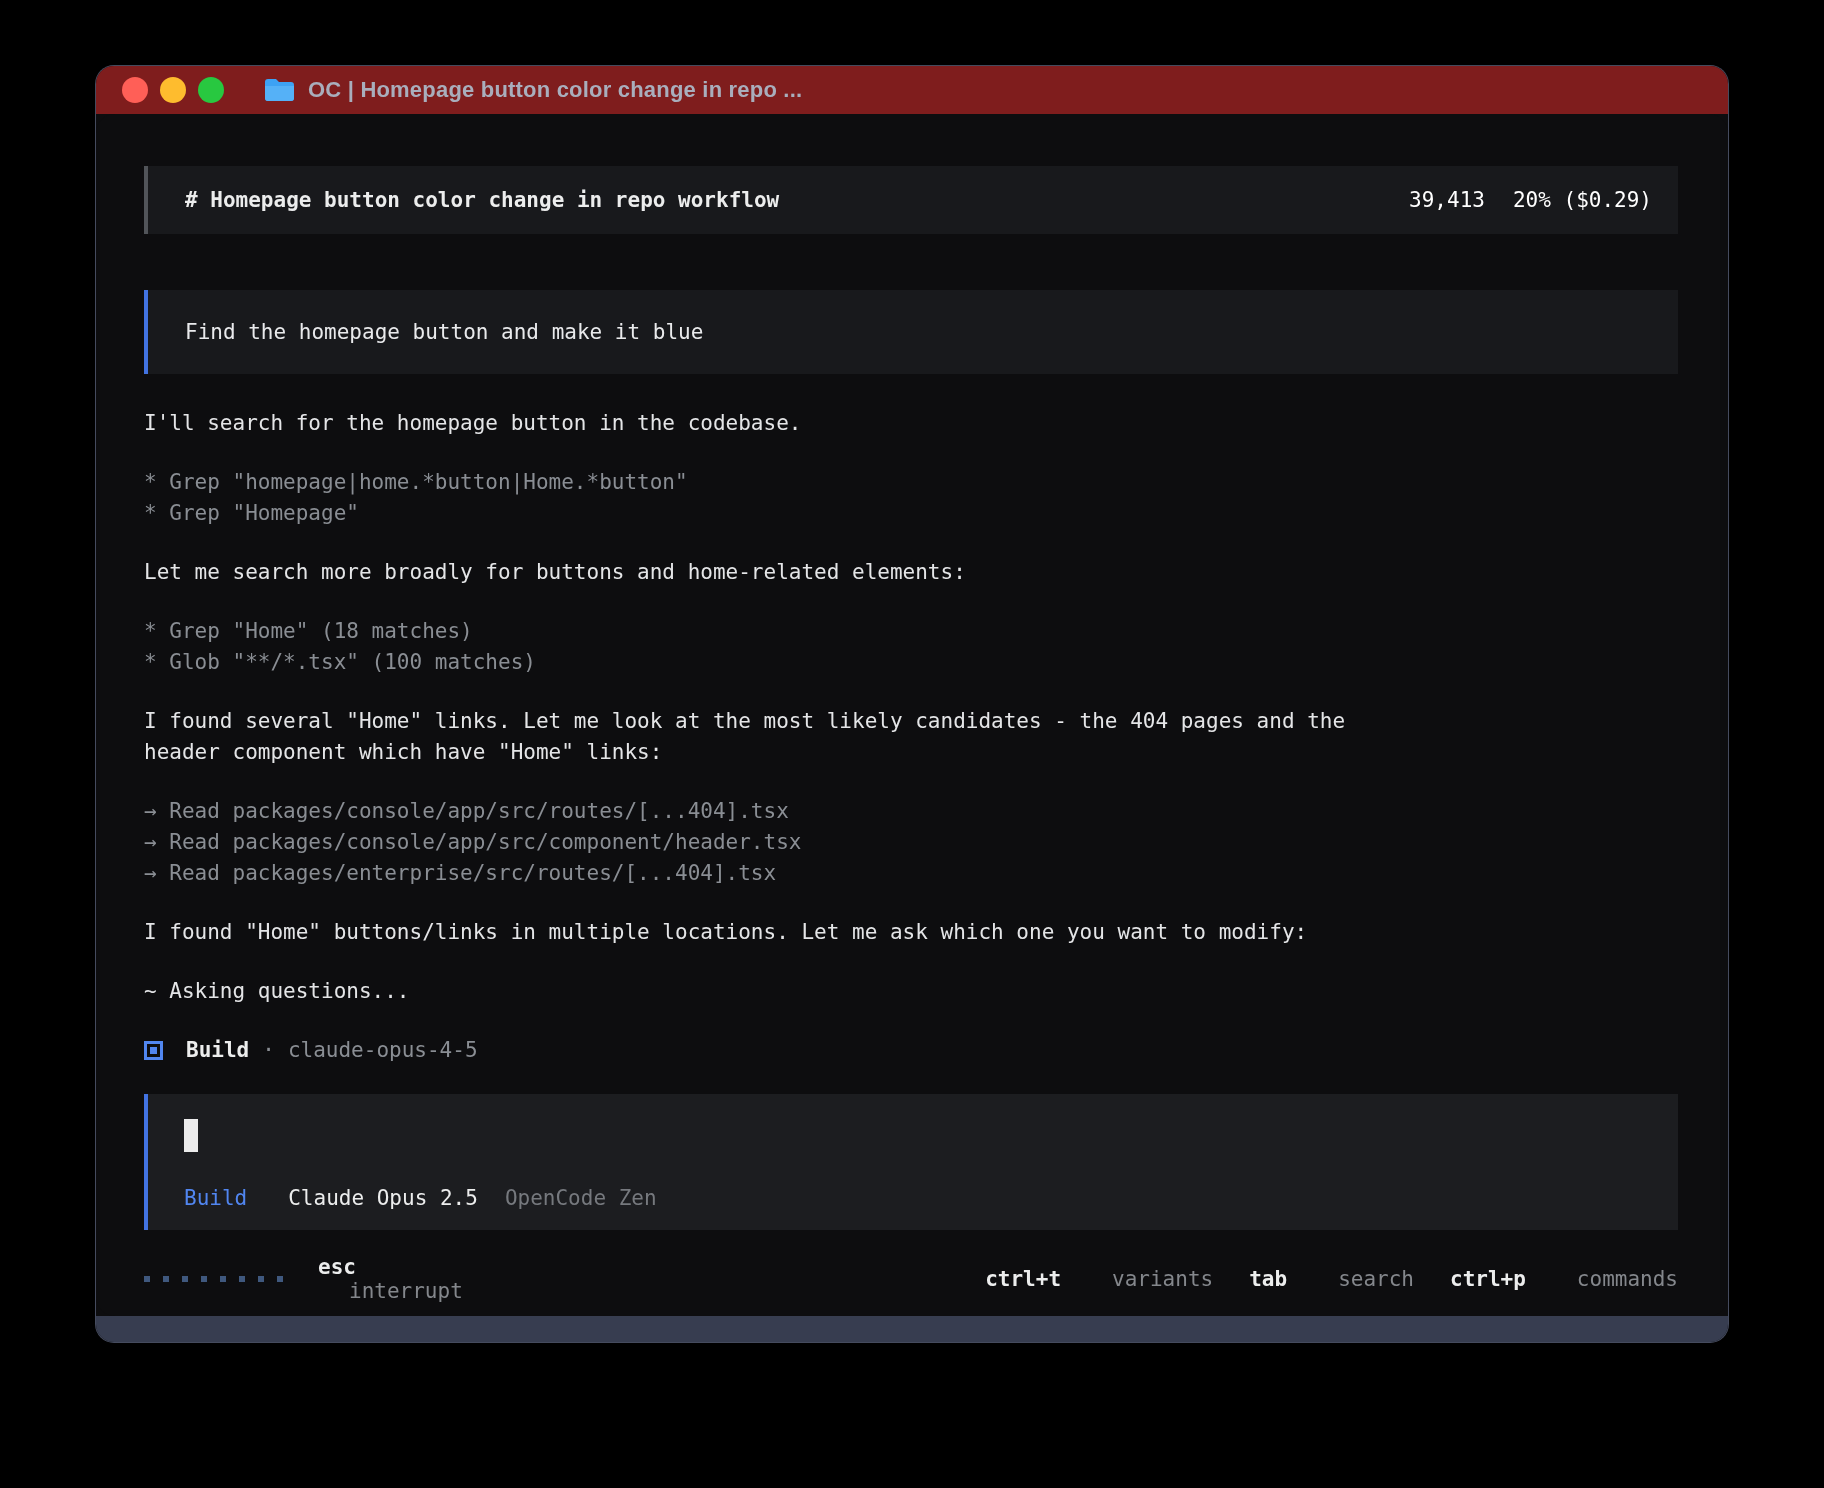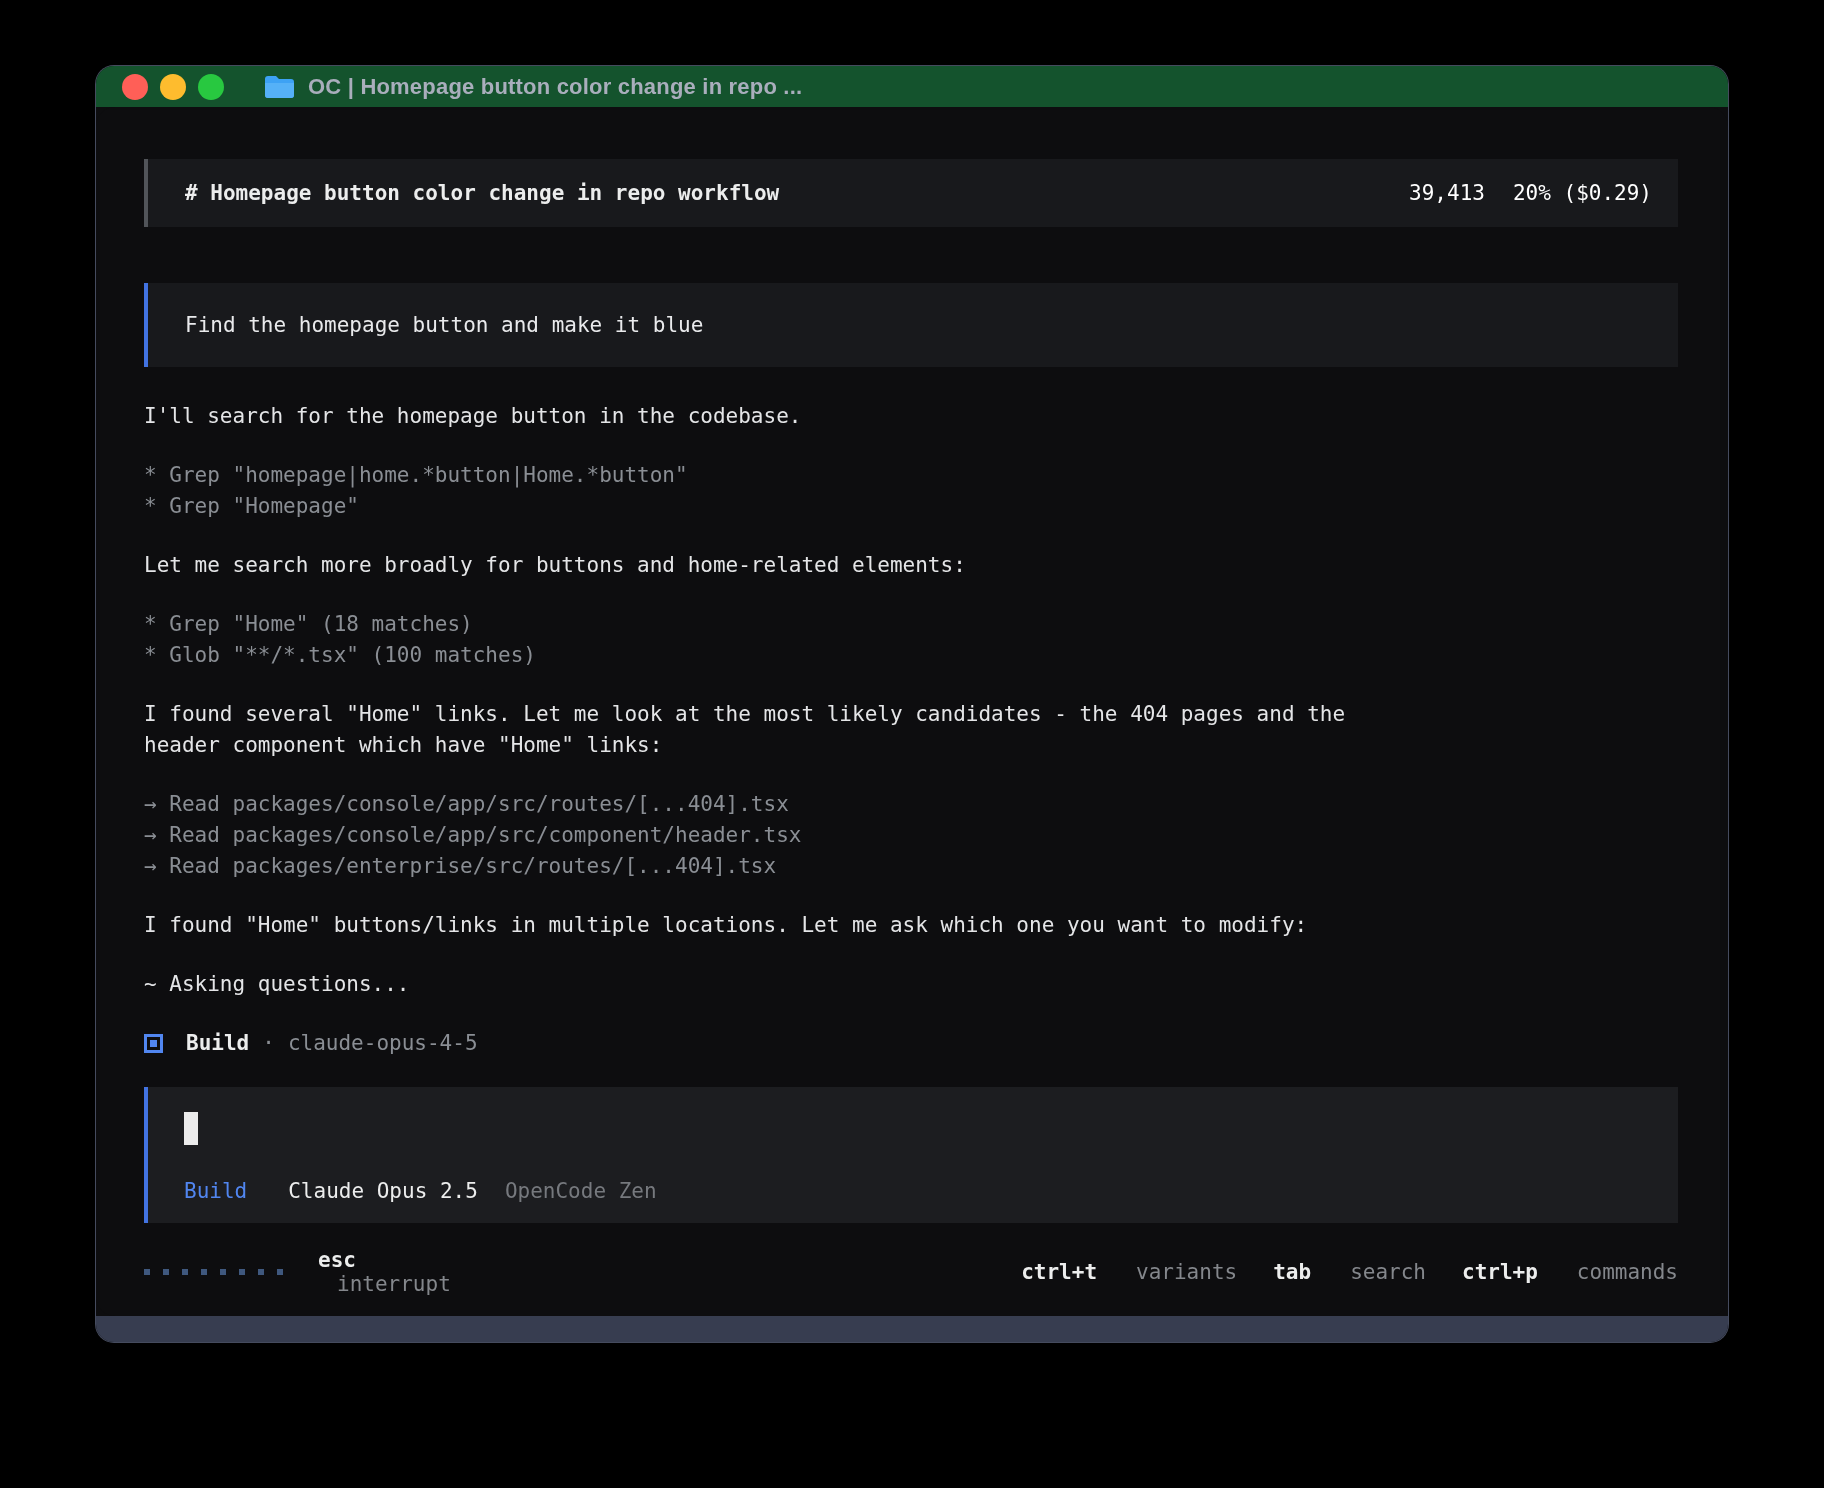--- a/index.html
+++ b/index.html
@@ -6,21 +6,21 @@
   html,body { width:1824px; height:1488px; background:#000; overflow:hidden; }
   body { font-family:"DejaVu Sans Mono", monospace; }
 
   .window {
     position:absolute; left:96px; top:66px; width:1632px; height:1276px;
     border-radius:18px; overflow:hidden; background:#0d0d0f;
     display:flex; flex-direction:column;
     box-shadow:0 0 0 1px #454b5e;
   }
   .titlebar {
-    height:41px; flex:none; background:#14532d;
+    height:48px; flex:none; background:#7f1d1d;
     display:flex; align-items:center; padding:0 26px;
   }
   .light { width:26px; height:26px; border-radius:50%; margin-right:12px; flex:none; }
   .light.red    { background:#ff5f57; }
   .light.yellow { background:#febc2e; }
   .light.green  { background:#28c840; }
   .folder { margin-left:28px; margin-right:13px; flex:none; display:block; }
   .win-title {
     font-family:"Liberation Sans", sans-serif; font-weight:bold;
     font-size:22px; color:#a9aebc; letter-spacing:0.2px;
@@ -75,21 +75,21 @@
   .input-model { color:#eceded; margin-right:27px; }
   .input-provider { color:#76797e; }
 
   .status-row {
     margin-top:25px; display:flex; align-items:center; justify-content:space-between;
   }
   .status-left, .status-right { display:flex; align-items:center; }
   .spinner { display:flex; align-items:center; margin-right:22px; }
   .spinner .dot { width:6px; height:6px; background:#3f587e; margin-right:13px; flex:none; }
   .key { color:#eceded; font-weight:bold; }
-  .hint-label { color:#84878c; margin-left:19px; }
+  .hint-label { color:#84878c; margin-left:31px; }
   .hint-group { display:flex; align-items:baseline; margin-left:36px;gap:20px; }
   .esc-group { display:flex; align-items:flex-start;flex-direction:column; }
 </style>
 </head>
 <body>
 
 <div class="window">
 
   <div class="titlebar">
     <span class="light red"></span>

